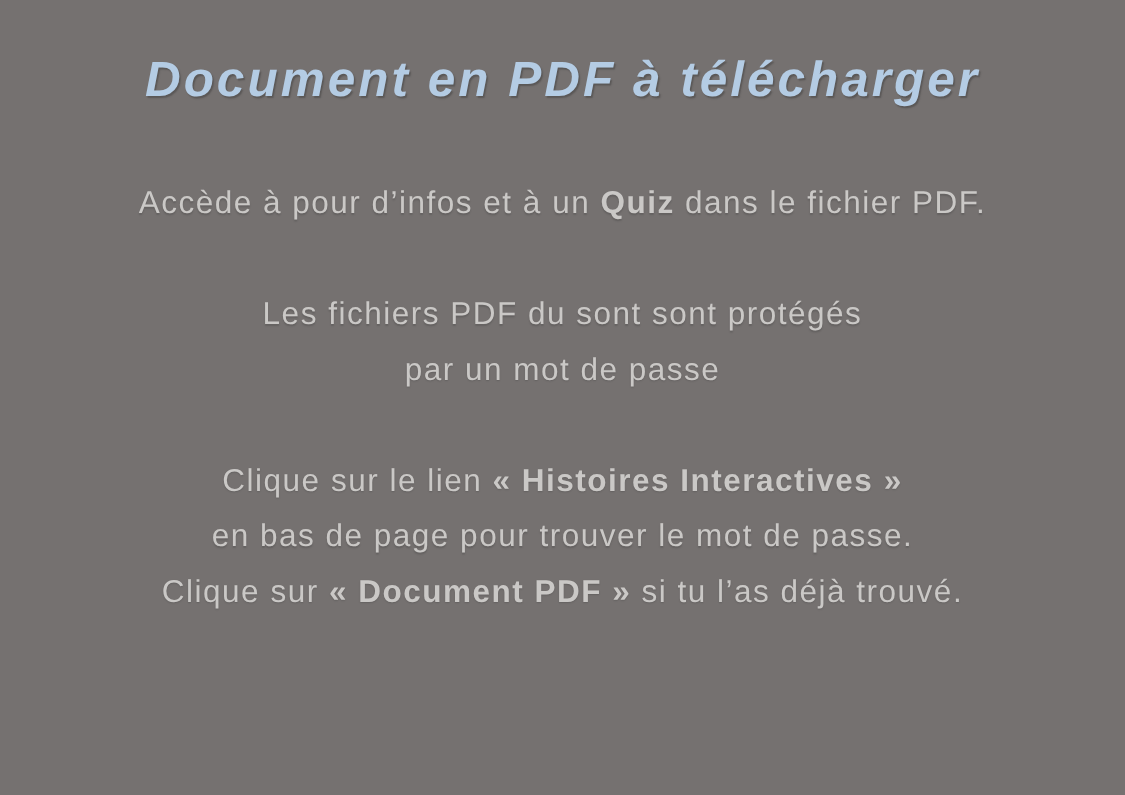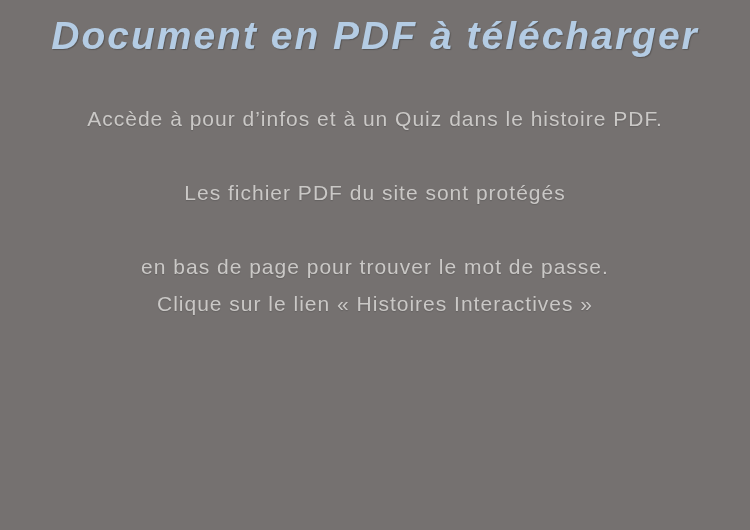--- a/index.html
+++ b/index.html
@@ -19,53 +19,55 @@
     font-family: "Liberation Sans", "DejaVu Sans", sans-serif;
     position: relative;
   }
   .page {
     width: 750px;
     height: 530px;
     position: relative;
     text-align: center;
   }
   .title {
-    margin-top: 16px;
-    font-size: 39px;
+    margin-top: 33px;
+    font-size: 33px;
     line-height: 40px;
     font-weight: 700;
     font-style: italic;
     letter-spacing: 2px;
     color: var(--title-text);
     text-shadow: 1px 1px 1px rgba(40,40,40,0.35);
   }
   .paragraph { margin-top: 37px; }
   .paragraph.first { margin-top: 44px; }
   .line {
     font-size: 21px;
     line-height: 37px;
     letter-spacing: 1px;
     color: var(--body-text);
     text-shadow: 0 1px 1px rgba(50,50,50,0.25);
   }
-  .line strong { font-weight: 400; }
+  .line strong { font-weight: 700; }
 </style>
 </head>
 <body>
 
 <div class="page">
 
   <h1 class="title">Document en PDF à télécharger</h1>
 
   <div class="paragraph first">
-    <p class="line"><span>Accède à pour d’infos et à un </span><strong>Quiz</strong><span> dans le histoire PDF.</span></p>
+    <p class="line"><span>Accède à pour d’infos et à un </span><strong>Quiz</strong><span> dans le fichier PDF.</span></p>
   </div>
 
   <div class="paragraph">
-    <p class="line"><span>Les fichier PDF du site sont protégés</span></p>
+    <p class="line"><span>Les fichiers PDF du sont sont protégés</span></p>
+    <p class="line"><span>par un mot de passe</span></p>
   </div>
 
   <div class="paragraph">
+    <p class="line"><span>Clique sur le lien </span><strong>« Histoires Interactives »</strong><span></span></p>
     <p class="line"><span>en bas de page pour trouver le mot de passe.</span></p>
-    <p class="line"><span>Clique sur le lien </span><strong>« Histoires Interactives »</strong><span></span></p>
+    <p class="line"><span>Clique sur </span><strong>« Document PDF »</strong><span> si tu l’as déjà trouvé.</span></p>
   </div>
 
 </div>
 
 </body></html>

